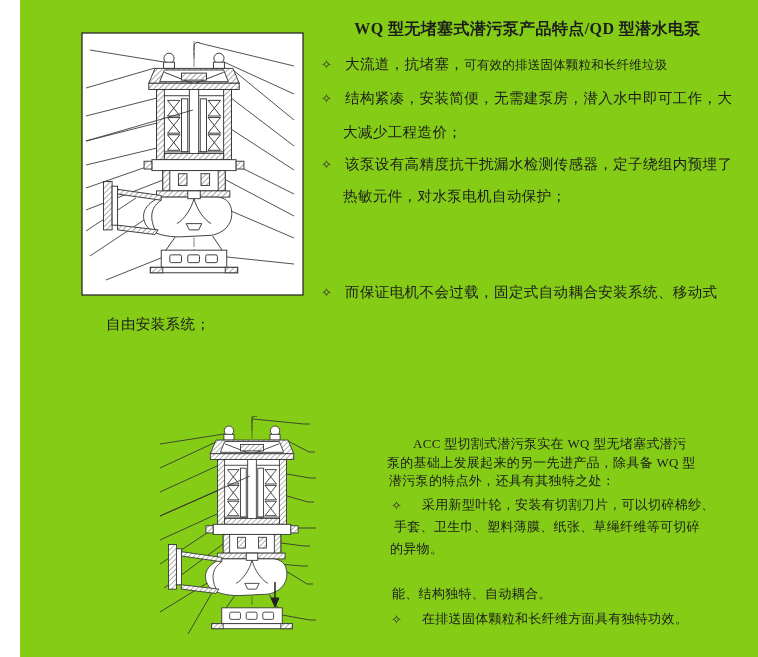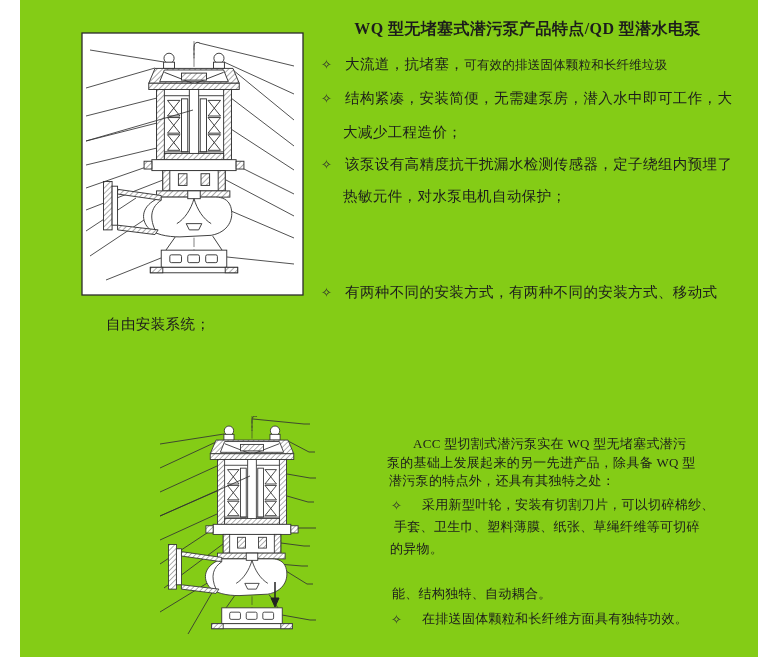--- a/index.html
+++ b/index.html
@@ -164,21 +164,21 @@
   </div>
   <div class="line wq" style="left:323px; top:125px;">大减少工程造价；</div>
 
   <div class="line wq" style="left:301px; top:157px;">
     <span class="diamond">✧</span><span>该泵设有高精度抗干扰漏水检测传感器，定子绕组内预埋了</span>
   </div>
   <div class="line wq" style="left:323px; top:189px;">热敏元件，对水泵电机自动保护；</div>
 
 
   <div class="line wq" style="left:301px; top:285px;">
-    <span class="diamond">✧</span><span>有两种不同的安装方式，有两种不同的安装方式、移动式</span>
+    <span class="diamond">✧</span><span>而保证电机不会过载，固定式自动耦合安装系统、移动式</span>
   </div>
   <div class="line wq" style="left:86px; top:317px;">自由安装系统；</div>
 
 
 
 
   <div class="line acc" style="left:393px; top:437px;">ACC 型切割式潜污泵实在 WQ 型无堵塞式潜污</div>
   <div class="line acc" style="left:367px; top:456px;">泵的基础上发展起来的另一先进产品，除具备 WQ 型</div>
   <div class="line acc" style="left:369px; top:474px;">潜污泵的特点外，还具有其独特之处：</div>
 

